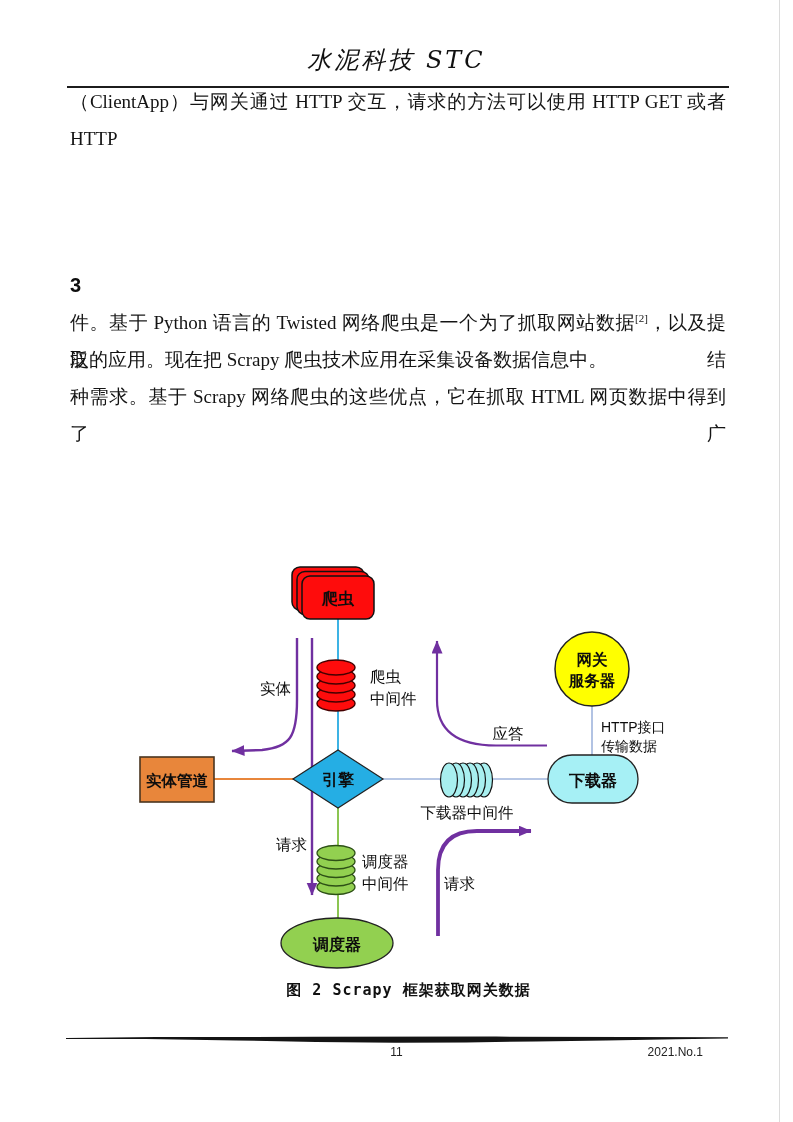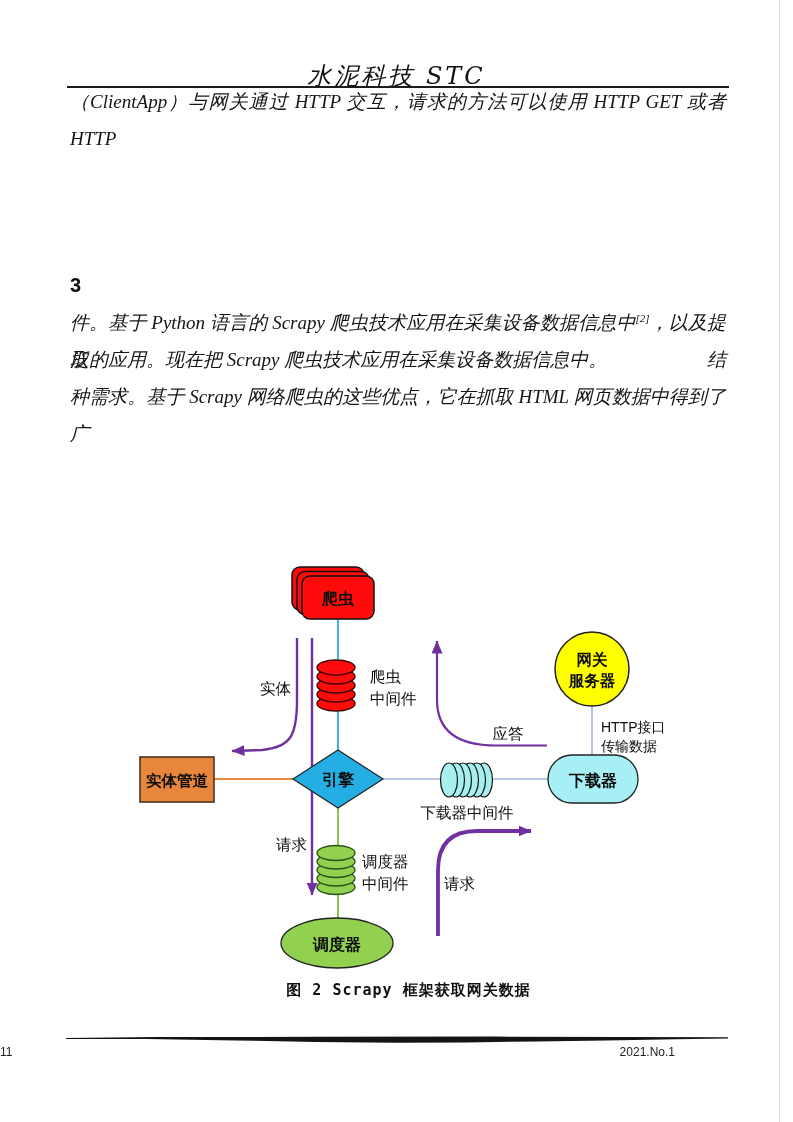--- a/index.html
+++ b/index.html
@@ -1,63 +1,63 @@
 <!DOCTYPE html>
 <html><head>
 <meta charset="utf-8">
 <style>
   html,body{margin:0;padding:0;}
   body{width:793px;height:1122px;background:#ffffff;position:relative;overflow:hidden;
        font-family:"Liberation Serif",serif;color:#1a1a1a;}
   .page-edge-right{position:absolute;left:779px;top:0;width:1px;height:1122px;background:#dcdcdc;}
   
   .journal-header{position:absolute;left:0;top:44px;width:793px;text-align:center;
-       font-family:"DejaVu Serif",serif;font-style:italic;font-size:24px;letter-spacing:3px;color:#111;margin-top:16px;}
+       font-family:"DejaVu Serif",serif;font-style:italic;font-size:24px;letter-spacing:3px;color:#111;}
   .header-rule{position:absolute;left:67px;top:86px;width:662px;height:2px;background:#1c1c1c;}
   
   .body-col{position:absolute;left:70px;top:83px;width:656px;font-size:19px;line-height:37px;color:#141414;}
-  .tline{height:37px;text-align:justify;text-align-last:justify;white-space:normal;font-style:italic;}
+  .tline{height:37px;text-align:justify;text-align-last:justify;white-space:normal;}
   .tline.last{text-align-last:left;}
   .tline.indent{text-indent:2em;}
   .tline sup{font-size:11px;vertical-align:super;line-height:0;}
   .section-heading{position:absolute;left:70px;top:266px;width:656px;height:38px;line-height:38px;
        font-family:"Liberation Sans",sans-serif;font-weight:bold;font-size:20px;color:#0d0d0d;
        display:flex;}
   .section-heading .num{width:34px;}
   .para2{top:304px;}
   
   .figure-svg{position:absolute;left:100px;top:552px;}
   .figure-caption{position:absolute;left:12px;top:981px;width:793px;text-align:center;
        font-family:"DejaVu Sans Mono",monospace;font-weight:600;font-size:15px;letter-spacing:1px;color:#111;}
   svg text{font-family:"Liberation Sans",sans-serif;fill:#0d0d0d;}
   
   .footer-rule-svg{position:absolute;left:66px;top:1036px;}
-  .footer-pageno{position:absolute;left:0;top:1045px;width:793px;text-align:left;
+  .footer-pageno{position:absolute;left:0;top:1045px;width:793px;text-align:center;
        font-family:"Liberation Sans",sans-serif;font-size:12px;color:#222;}
-  .footer-issue{position:absolute;right:118px;top:1045px;
+  .footer-issue{position:absolute;right:90px;top:1045px;
        font-family:"Liberation Sans",sans-serif;font-size:12px;color:#222;}
 </style>
 </head>
 <body>
 
 <div class="page-edge-right"></div>
 
 <div class="journal-header">水泥科技  STC</div>
 <div class="header-rule"></div>
 
 <div class="body-col">
     <div class="tline"><span>（ClientApp）与网关通过 HTTP 交互，请求的方法可以使用 HTTP GET 或者 HTTP</span></div>
   </div>
 
 <div class="section-heading">
   <span class="num">3</span>
 </div>
 
 <div class="body-col para2">
-    <div class="tline"><span>件。基于 Python 语言的 Scrapy 爬虫技术应用在采集设备数据信息中</span><sup>[2]</sup><span>，以及提取结</span></div>
+    <div class="tline"><span>件。基于 Python 语言的 Twisted 网络爬虫是一个为了抓取网站数据</span><sup>[2]</sup><span>，以及提取结</span></div>
     <div class="tline last"><span>泛的应用。现在把 Scrapy 爬虫技术应用在采集设备数据信息中。</span></div>
     <div class="tline"><span>种需求。基于 Scrapy 网络爬虫的这些优点，它在抓取 HTML 网页数据中得到了广</span></div>
   </div>
 
 <svg class="figure-svg" width="580" height="422" viewBox="100 552 580 422">
   <defs>
     <marker id="arrowP" markerUnits="userSpaceOnUse" markerWidth="15" markerHeight="13" refX="12.5" refY="5.5" orient="auto">
       <path d="M0,0 L13,5.5 L0,11 Z" fill="#7030A0"></path>
     </marker>
   </defs>

